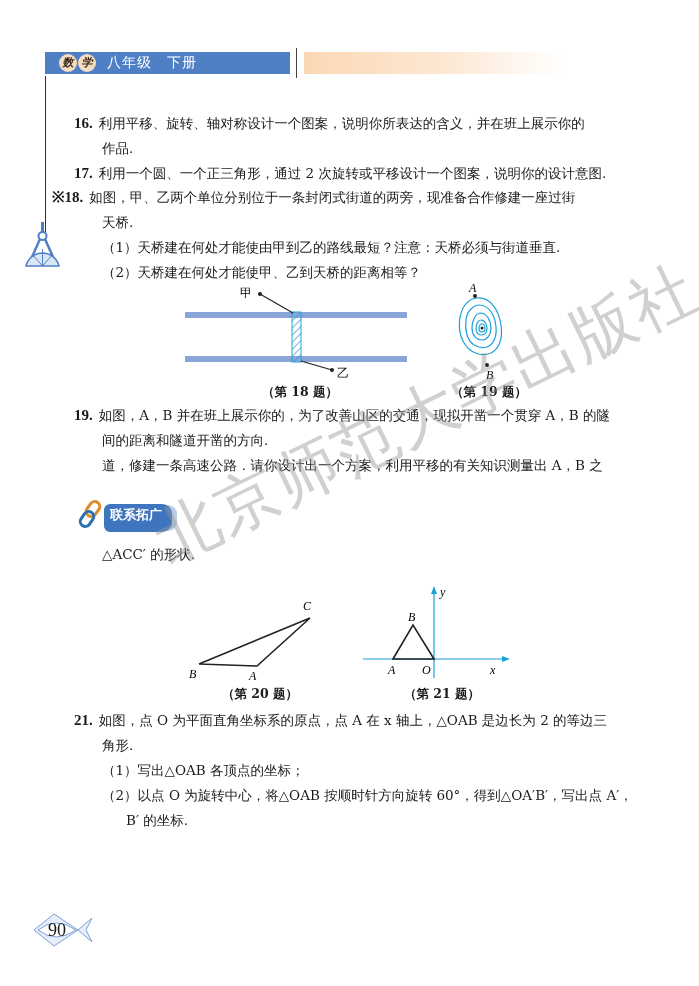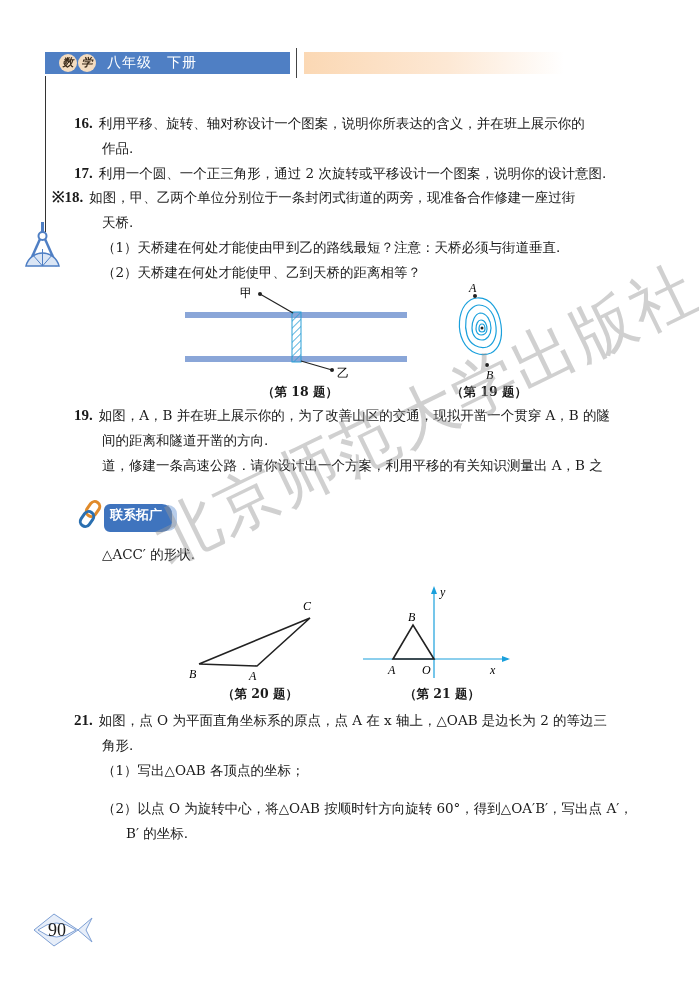--- a/index.html
+++ b/index.html
@@ -142,21 +142,21 @@
   <text x="62" y="92" font-size="12">O</text>
   <text x="130" y="92" font-size="12">x</text>
   <text x="80" y="14" font-size="12">y</text>
 </svg>
 <div class="caption" style="left:404px; top:686px">（第 21 题）</div>
 
 <div class="item" style="top:710px">
   <span class="line"><span class="num">21.</span><span>如图，点 O 为平面直角坐标系的原点，点 A 在 x 轴上，△OAB 是边长为 2 的等边三</span></span>
   <span class="line indent" style="margin-top:4px">角形.</span>
   <span class="line indent" style="margin-top:4px">（1）写出△OAB 各顶点的坐标；</span>
-  <span class="line indent" style="margin-top:17px">（2）以点 O 为旋转中心，将△OAB 按顺时针方向旋转 60°，得到△OA′B′，写出点 A′，</span>
+  <span class="line indent" style="margin-top:4px">（2）以点 O 为旋转中心，将△OAB 按顺时针方向旋转 60°，得到△OA′B′，写出点 A′，</span>
   <span class="line" style="padding-left:52px; margin-top:4px">B′ 的坐标.</span>
 </div>
 
 <div class="watermark">北京师范大学出版社</div>
 
 <svg class="page-num-fish" viewBox="0 0 70 36">
   <path d="M4 18 L24 2 L48 18 L24 34 Z" fill="#e7eef9" stroke="#7d9fd4" stroke-width="1"></path>
   <path d="M8 18 Q26 4 46 18 Q26 32 8 18 Z" fill="#ffffff" stroke="#7d9fd4" stroke-width="1"></path>
   <path d="M48 18 L62 6 L56 18 L62 30 Z" fill="#e7eef9" stroke="#7d9fd4" stroke-width="1"></path>
 </svg>

